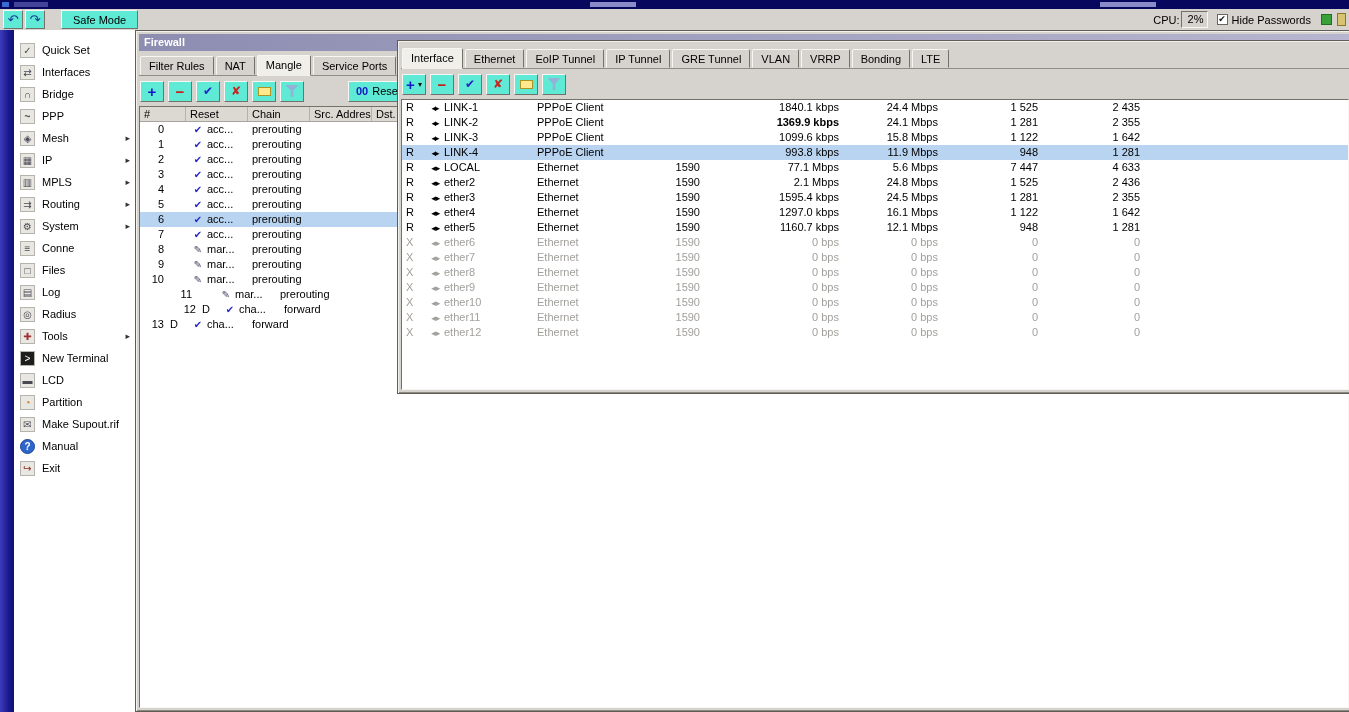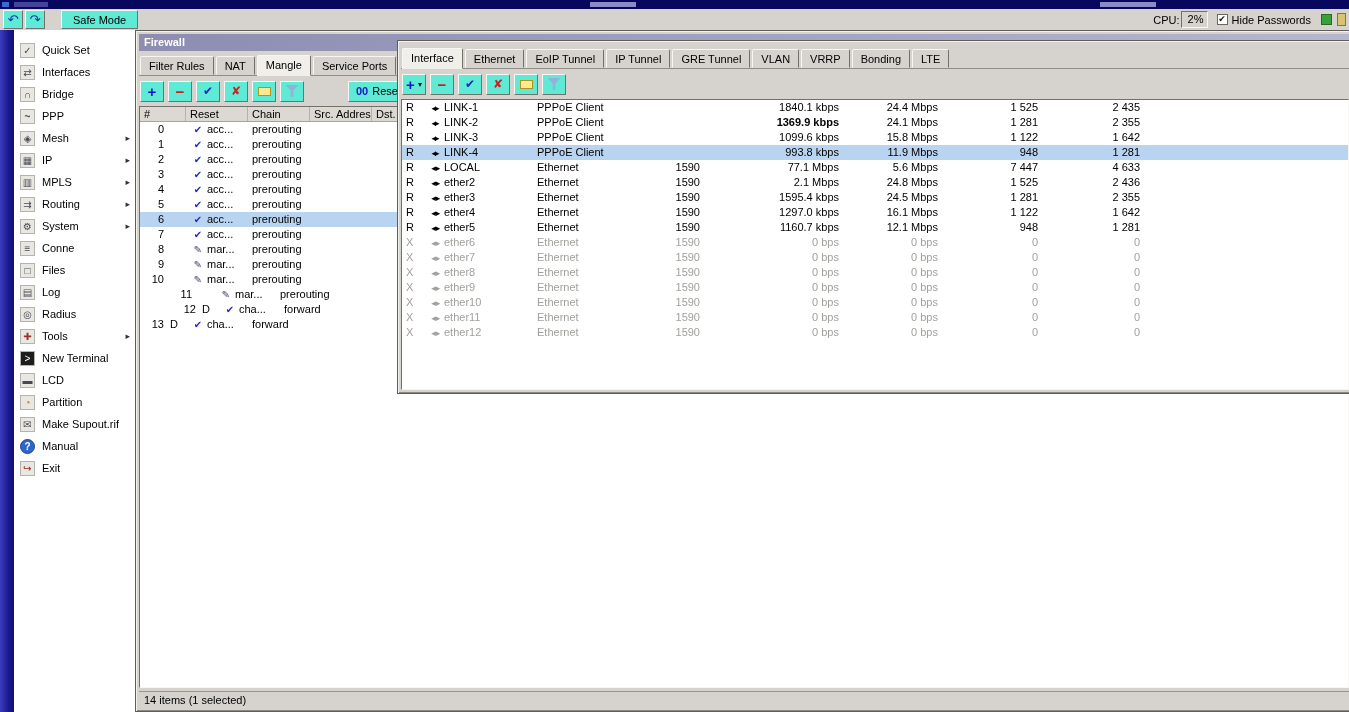--- a/index.html
+++ b/index.html
@@ -398,21 +398,20 @@
         <div class="grid-row">
           <div class="gc" style="width: 46px;"><span class="num">13</span><span class="flagD">D</span></div>
           <div class="gc" style="width: 62px;"><span class="ricon ic-chk"></span><span>cha...</span></div>
           <div class="gc" style="width: 62px;">forward</div>
           <div class="gc" style="width: 62px;"></div>
           <div class="gc" style="width: 62px;"></div>
           <div class="gc fill"></div>
         </div>
       </div>
   </div>
-  <div class="statusbar">14 items (1 selected)</div>
 </div>
 
 <div class="window" id="interface-window">
   <div class="tabbar" id="il-tabs">
       <div class="tab active">Interface</div>
       <div class="tab">Ethernet</div>
       <div class="tab">EoIP Tunnel</div>
       <div class="tab">IP Tunnel</div>
       <div class="tab">GRE Tunnel</div>
       <div class="tab">VLAN</div>

